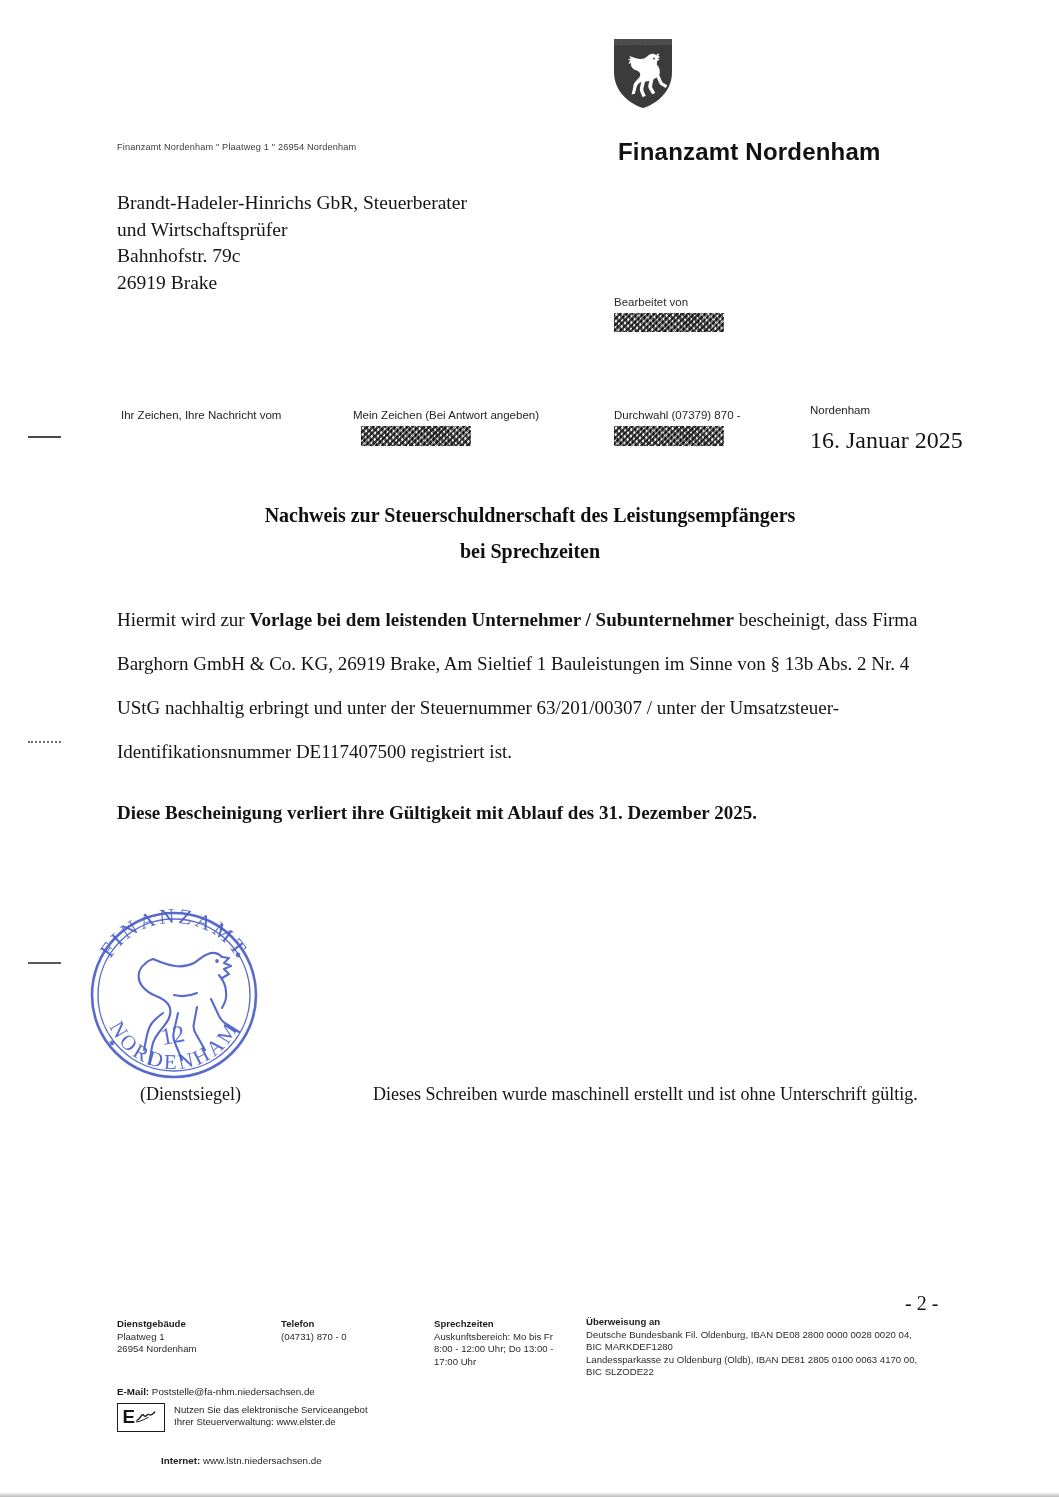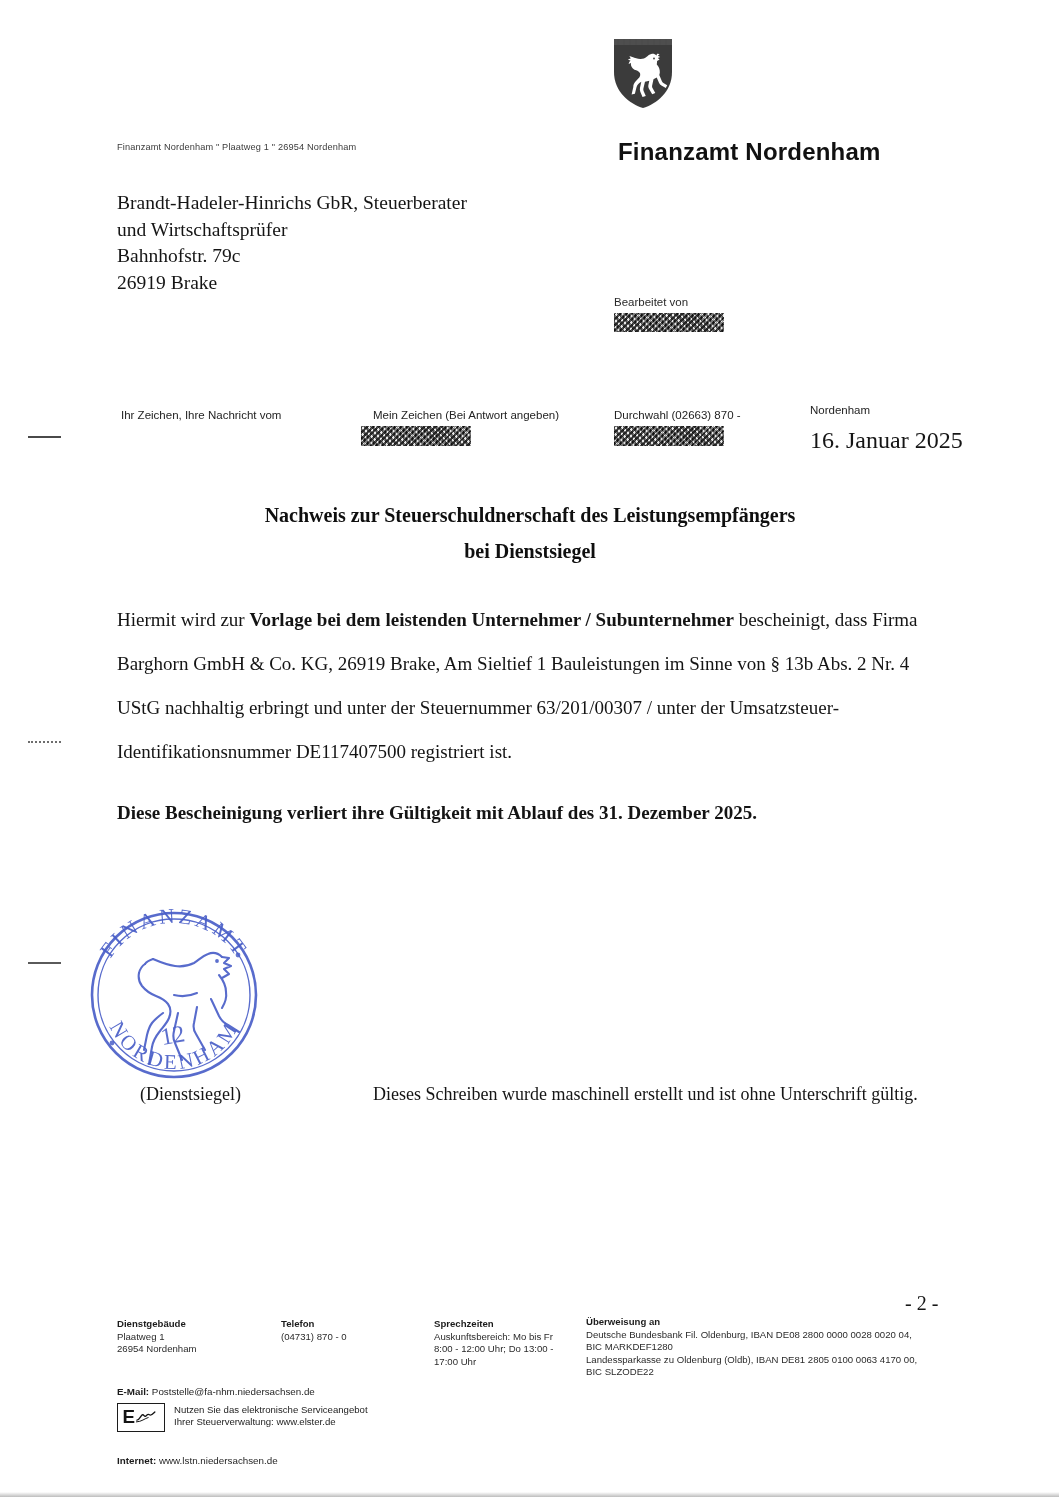--- a/index.html
+++ b/index.html
@@ -79,21 +79,21 @@
   .redaction-durchwahl { left: 614px; top: 426px; width: 110px; height: 20px; }
 
   
   .ref-label {
     font-family: "Liberation Sans", sans-serif;
     font-size: 11.5px;
     color: #242424;
     white-space: nowrap;
   }
   .ref-ihr   { left: 121px; top: 409px; text-align: center; }
-  .ref-mein  { left: 373px; top: 409px; }
+  .ref-mein  { left: 353px; top: 409px; }
   .ref-durch { left: 614px; top: 409px; }
   .ref-ort   { left: 810px; top: 404px; }
   .ref-date {
     left: 810px; top: 427px;
     font-family: "Liberation Serif", serif;
     font-size: 24px;
     color: #151515;
     white-space: nowrap;
   }
 
@@ -197,21 +197,21 @@
     line-height: 12.4px;
     color: #242424;
   }
   .f-internet {
     left: 117px; top: 1455px;
     font-family: "Liberation Sans", sans-serif;
     font-size: 9.8px;
     color: #1f1f1f;
     white-space: nowrap;
   }
-  .f-internet .f-head { display: inline; }
+  .f-internet .f-head { display: inline; margin-left: 44px; }
 
   
   .scan-edge-bottom {
     left: 0; bottom: 0; width: 1059px; height: 5px;
     background: linear-gradient(#ffffff, #bdbdbd);
   }
 </style>
 </head>
 <body>
 
@@ -248,31 +248,31 @@
     <div>Bahnhofstr. 79c</div>
     <div>26919 Brake</div>
   </div>
 
   <div class="abs bearb-label">Bearbeitet von</div>
   <div class="abs redaction redaction-bearb"></div>
 
   <div class="abs ref-label ref-ihr">Ihr Zeichen, Ihre Nachricht vom</div>
   <div class="abs ref-label ref-mein">Mein Zeichen (Bei Antwort angeben)</div>
   <div class="abs redaction redaction-zeichen"></div>
-  <div class="abs ref-label ref-durch">Durchwahl (02663) 870 -</div>
+  <div class="abs ref-label ref-durch">Durchwahl (07379) 870 -</div>
   <div class="abs redaction redaction-durchwahl"></div>
   <div class="abs ref-label ref-ort">Nordenham</div>
   <div class="abs ref-date">16. Januar 2025</div>
 
   <div class="abs fold fold-1"></div>
   <div class="abs fold fold-2"></div>
   <div class="abs fold fold-3"></div>
 
   <div class="abs doc-title">Nachweis zur Steuerschuldnerschaft des Leistungsempfängers</div>
-  <div class="abs doc-subtitle">bei Dienstsiegel</div>
+  <div class="abs doc-subtitle">bei Sprechzeiten</div>
 
   <div class="abs body-block">
     <p><span>Hiermit wird zur </span><span class="b">Vorlage bei dem leistenden Unternehmer / Subunternehmer</span><span> bescheinigt, dass Firma Barghorn GmbH &amp; Co. KG, 26919 Brake, Am Sieltief 1 Bauleistungen im Sinne von § 13b Abs. 2 Nr. 4 UStG nachhaltig erbringt und unter der Steuernummer 63/201/00307 / unter der Umsatzsteuer-Identifikationsnummer DE117407500 registriert ist.</span></p>
     <p class="p-close"><span class="b">Diese Bescheinigung verliert ihre Gültigkeit mit Ablauf des 31. Dezember 2025.</span></p>
   </div>
 
   <div class="abs seal">
     <svg viewBox="0 0 195 180" width="195" height="180" aria-hidden="true">
       <defs>
         <path id="arcTop" d="M 22 94 A 74 74 0 0 1 170 94"></path>

